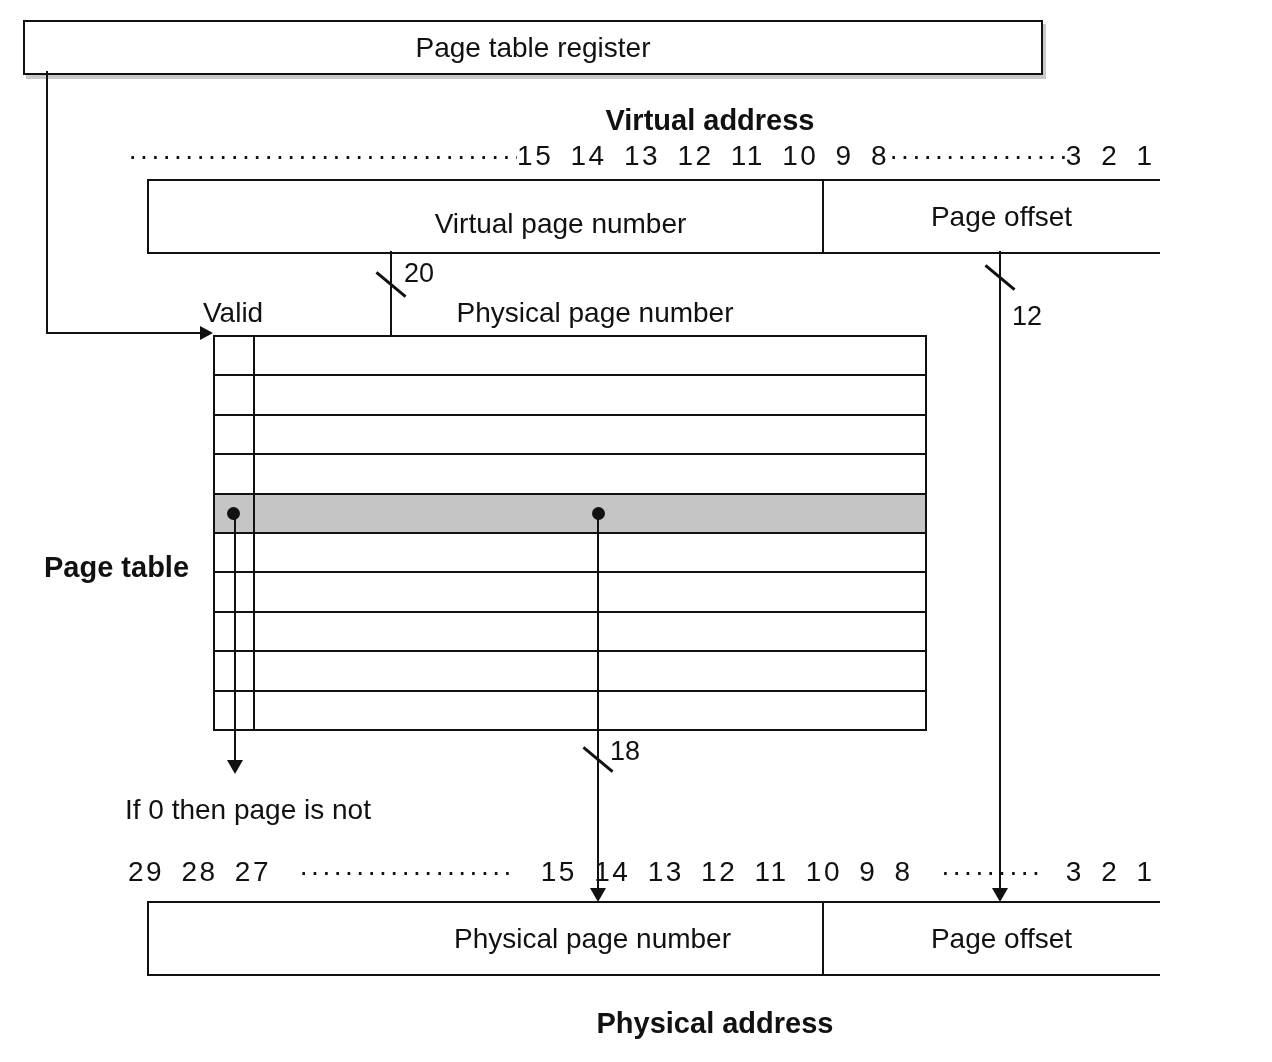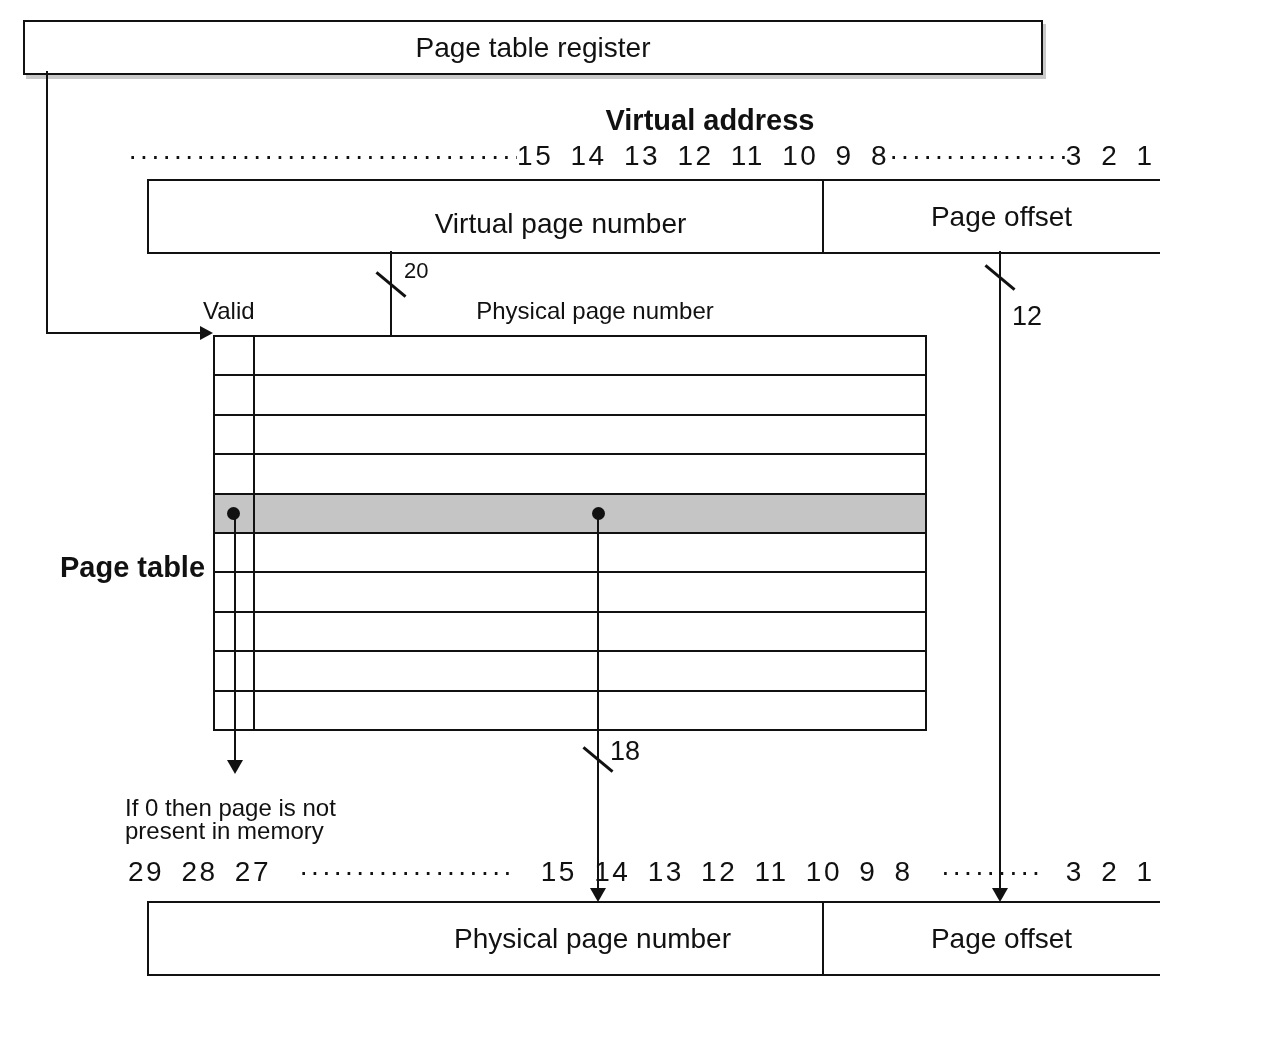--- a/index.html
+++ b/index.html
@@ -1,18 +1,18 @@
 <!DOCTYPE html>
 <html style="--highlight: #c5c5c5; --line: #111111;"><head>
 <meta charset="utf-8">
 <style>
   html,body{margin:0;padding:0;background:#ffffff;}
   #page{position:relative;width:1160px;height:1062px;background:#fff;
         font-family:"Liberation Sans","DejaVu Sans",sans-serif;color:#111;overflow:hidden;}
-  .label{position:absolute;font-size:24px;line-height:1.15;white-space:nowrap;}
+  .label{position:absolute;font-size:28px;line-height:1.15;white-space:nowrap;}
   .bold{font-weight:bold;font-size:29px;}
   .center{text-align:center;}
   
   .vline{position:absolute;width:2.5px;background:var(--line);}
   .hline{position:absolute;height:2.5px;background:var(--line);}
   .slash{position:absolute;width:38px;height:3px;background:var(--line);transform:rotate(40deg);}
   .arrow-down{position:absolute;width:0;height:0;
       border-left:8px solid transparent;border-right:8px solid transparent;
       border-top:14px solid var(--line);}
   .arrow-right{position:absolute;width:0;height:0;
@@ -72,21 +72,21 @@
       <span class="shift75">Virtual page number</span>
     </div>
     <div class="addr-cell-right">
       <span>Page offset</span>
     </div>
   </div>
 
   <div class="vline" style="left:389.5px;top:251px;height:227px;"></div>
   <div class="arrow-down" style="left:383px;top:478px;"></div>
   <div class="slash" style="left:372px;top:283px;"></div>
-  <div class="label" style="left:404px;top:258px;font-size:22px;">20</div>
+  <div class="label" style="left:404px;top:258px;font-size:27px;">20</div>
 
   <div class="vline" style="left:998.5px;top:251px;height:637px;"></div>
   <div class="arrow-down" style="left:992px;top:888px;"></div>
   <div class="slash" style="left:981px;top:276px;"></div>
   <div class="label" style="left:1012px;top:257px;font-size:27px;margin-top:44px;">12</div>
 
   <div class="label" style="left:203px;top:297px;">Valid</div>
   <div class="label center" style="left:445px;top:297px;width:300px;">Physical page number</div>
 
   <div id="page-table">
@@ -131,24 +131,23 @@
         <div class="pt-ppn-cell"></div>
       </div>
     </div>
 
   <div class="dot" style="left:226.5px;top:506.5px;"></div>
   <div class="dot" style="left:591.5px;top:506.5px;"></div>
 
   <div class="vline" style="left:233.5px;top:513px;height:247px;"></div>
   <div class="arrow-down" style="left:227px;top:760px;"></div>
 
-  <div class="label bold" style="left:60px;top:551px;">Page table</div>
+  <div class="label bold" style="left:44px;top:551px;">Page table</div>
 
   <div class="label" style="left:125px;top:782px;margin-top:12px;">If 0 then page is not</div>
-  <div class="label" style="left:125px;top:817px;">present in memory</div>
 
   <div class="vline" style="left:596.5px;top:513px;height:375px;"></div>
   <div class="arrow-down" style="left:590px;top:888px;"></div>
   <div class="slash" style="left:579px;top:758px;"></div>
   <div class="label" style="left:610px;top:736px;font-size:27px;">18</div>
 
   <div class="bits" style="top:857px;gap:28px;">
     <span>29 28 27</span>
     <span class="dots dots-long">····················································</span>
     <span>15 14 13 12 11 10 9 8</span>
@@ -158,14 +157,15 @@
 
   <div class="addr-box" style="top:901px;">
     <div class="addr-cell-left">
       <span class="shift105">Physical page number</span>
     </div>
     <div class="addr-cell-right">
       <span>Page offset</span>
     </div>
   </div>
 
+  <div class="label bold center" style="left:565px;top:1007px;width:300px;">Physical address</div>
 
 </div>
 
 </body></html>

